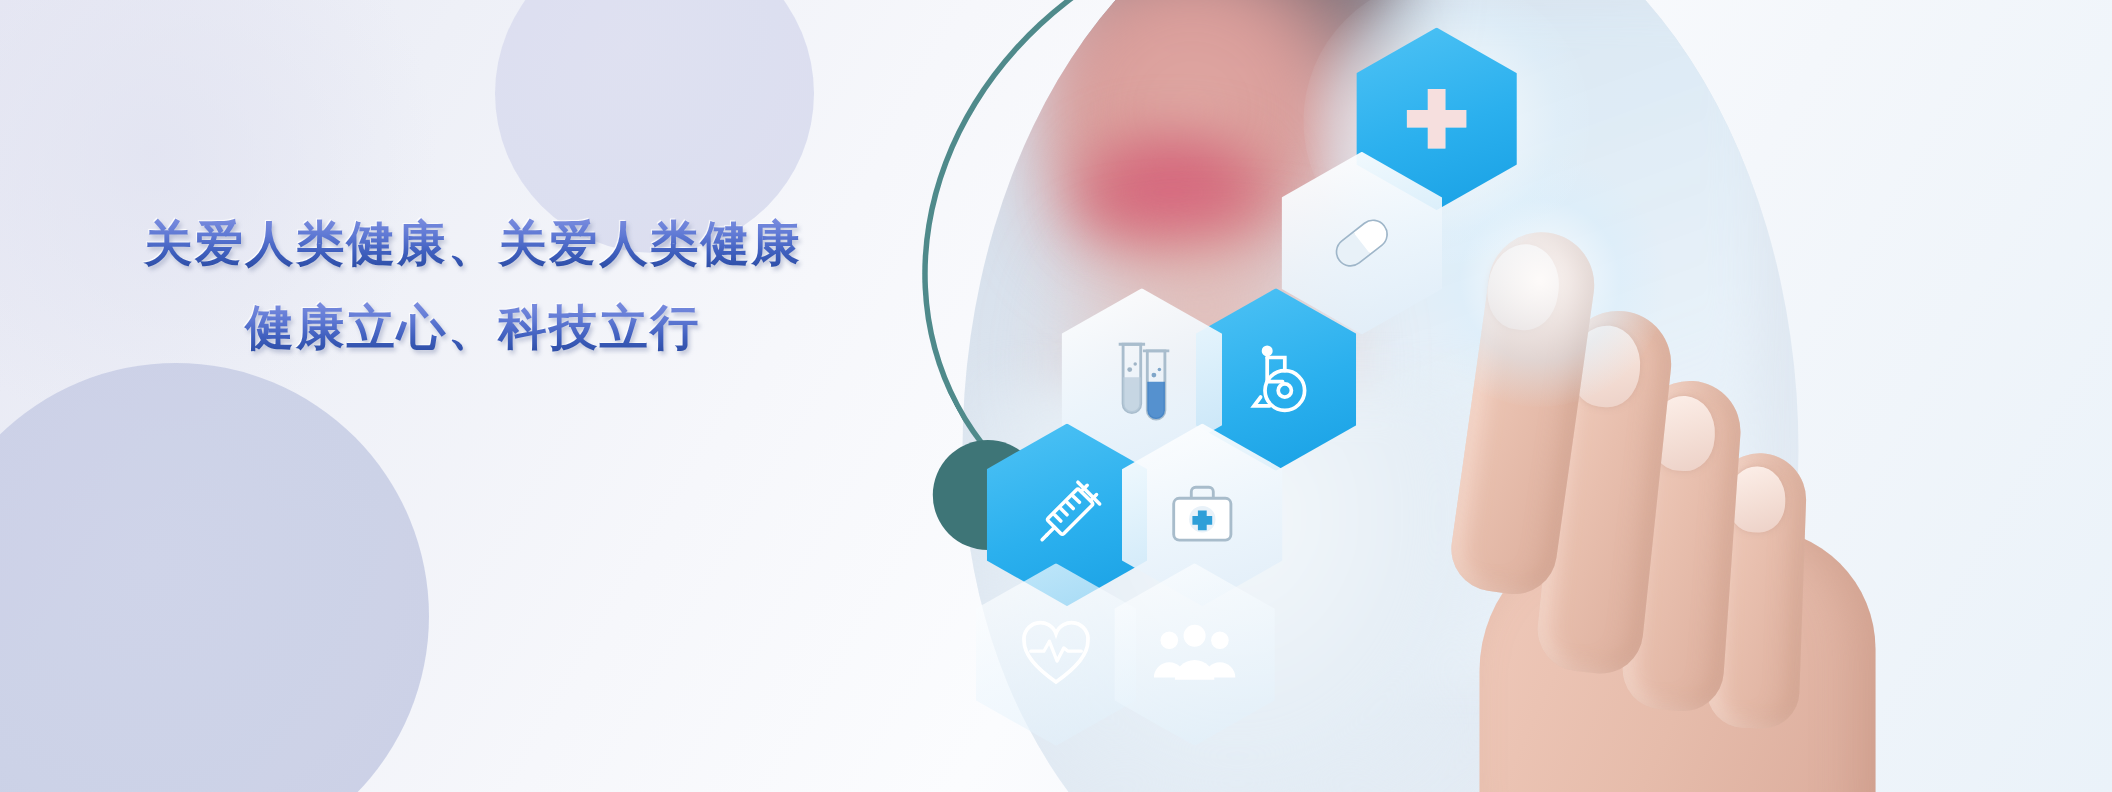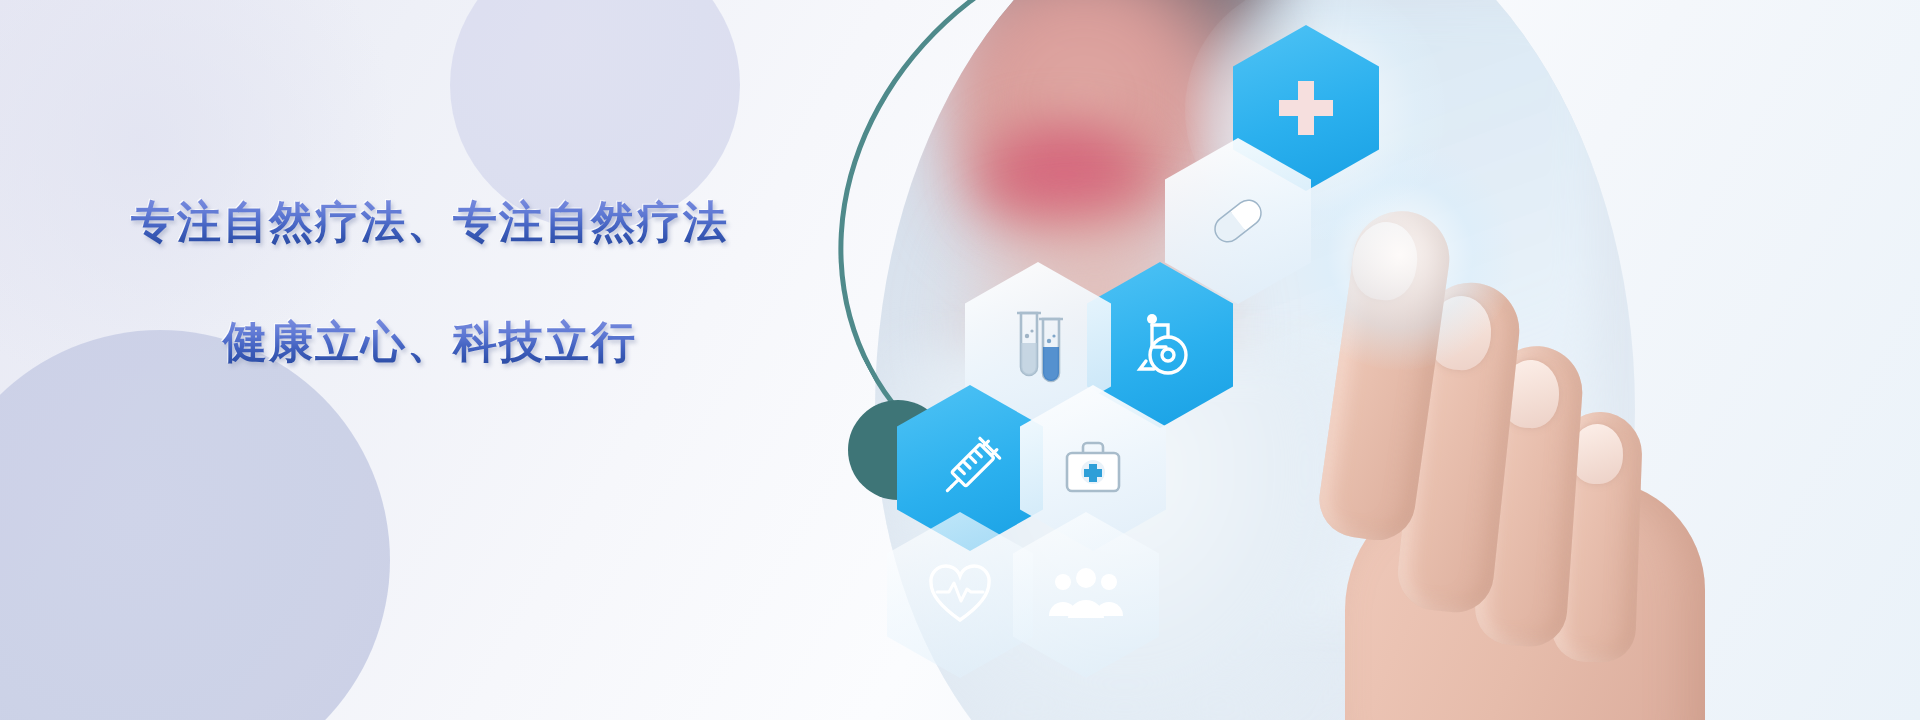--- a/index.html
+++ b/index.html
@@ -47,21 +47,21 @@
     font-weight:bold;
     letter-spacing:2px;
     white-space:nowrap;
     background:linear-gradient(180deg,#7e8fe0 0%,#5f79d4 34%,#3f5fbe 64%,#27489f 100%);
     -webkit-background-clip:text;background-clip:text;
     color:transparent;-webkit-text-fill-color:transparent;
     filter:drop-shadow(2px 3px 2px rgba(120,130,170,.45))
            drop-shadow(-1px -1px 0 rgba(255,255,255,.85));
   }
   #head-line-1{font-size:44px;line-height:52px;}
-  #head-line-2{font-size:44px;line-height:52px;margin-top:68px;}
+  #head-line-2{font-size:44px;line-height:52px;margin-top:25px;}
 
   
   #photo-stage{
     position:absolute;left:835px;top:0;width:1085px;height:720px;overflow:hidden;
   }
   
   #portrait-mask{
     position:absolute;left:40px;top:-120px;width:760px;height:980px;
     border-radius:50% 50% 46% 46% / 54% 54% 46% 46%;
     overflow:hidden;
@@ -175,21 +175,21 @@
 <body>
 
 <div id="banner">
 
   <div class="blob" id="blob-wash-left"></div>
   <div class="blob" id="blob-top"></div>
   <div class="blob" id="blob-bottom"></div>
   <div class="blob" id="blob-soft-right"></div>
 
   <div id="headline">
-    <div class="head-line" id="head-line-1">专注自然疗法、专注自然疗法</div>
+    <div class="head-line" id="head-line-1">关爱人类健康、关爱人类健康</div>
     <div class="head-line" id="head-line-2">健康立心、科技立行</div>
   </div>
 
   <div id="photo-stage">
 
     <div id="portrait-mask">
       <div id="portrait-shoulder"></div>
       <div id="portrait-hair"></div>
       <div id="portrait-face"></div>
       <div id="portrait-lips"></div>

